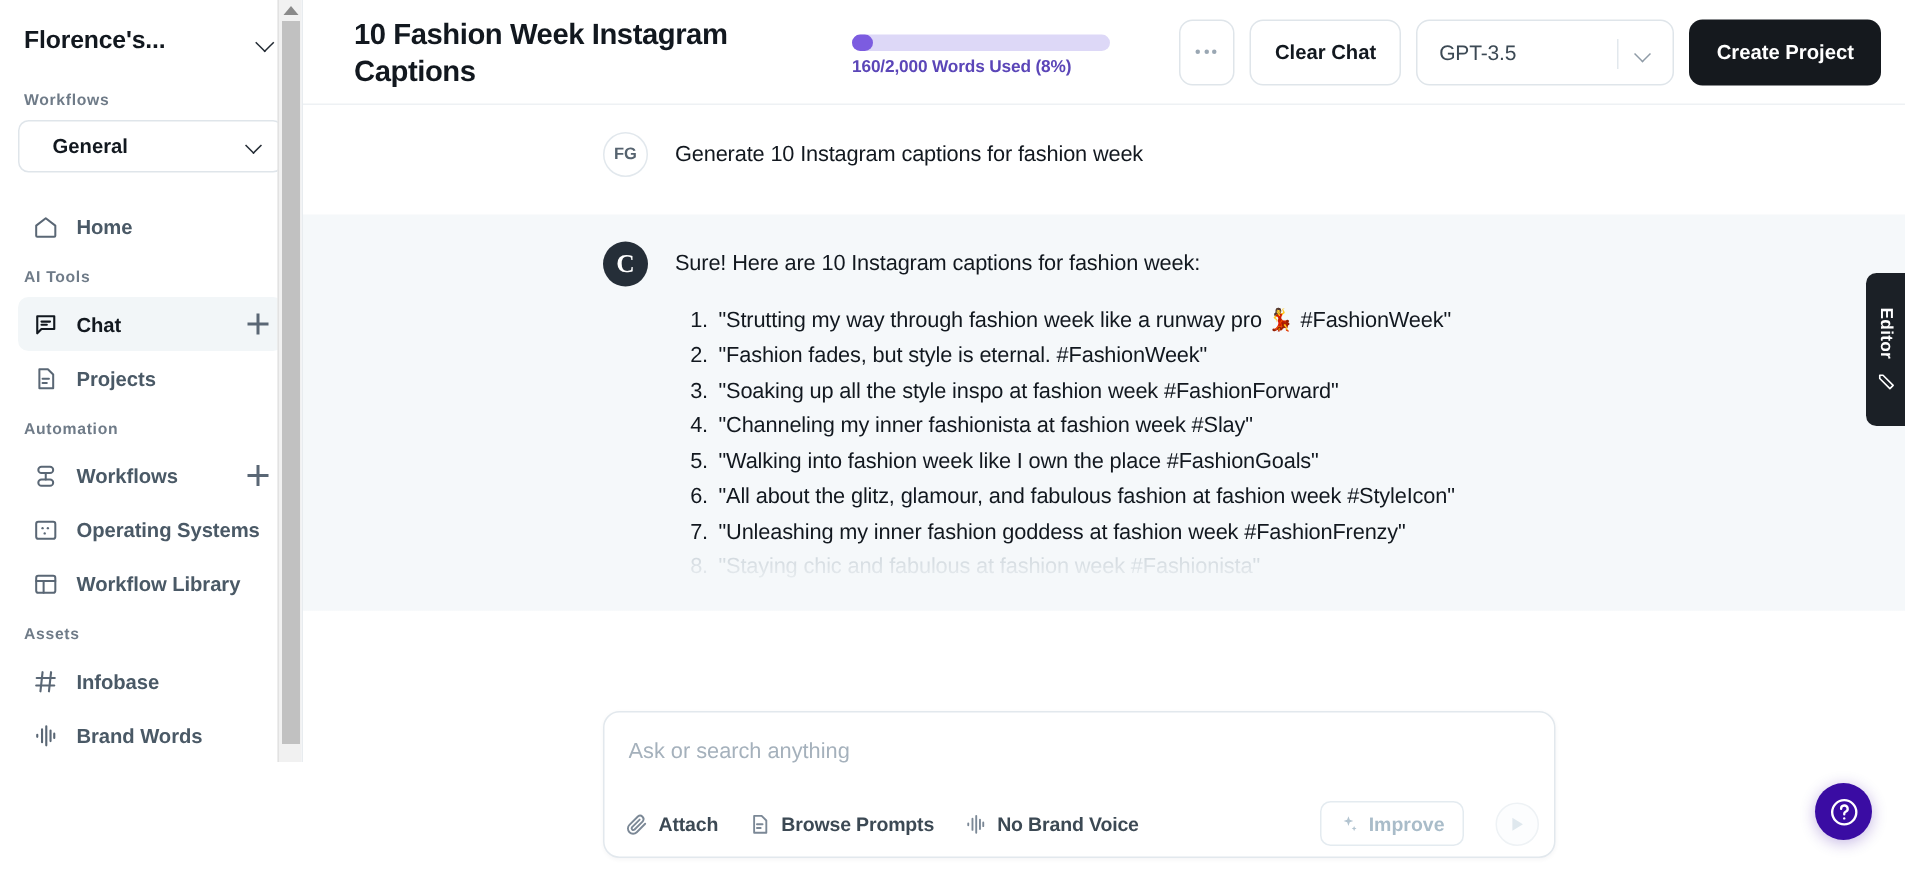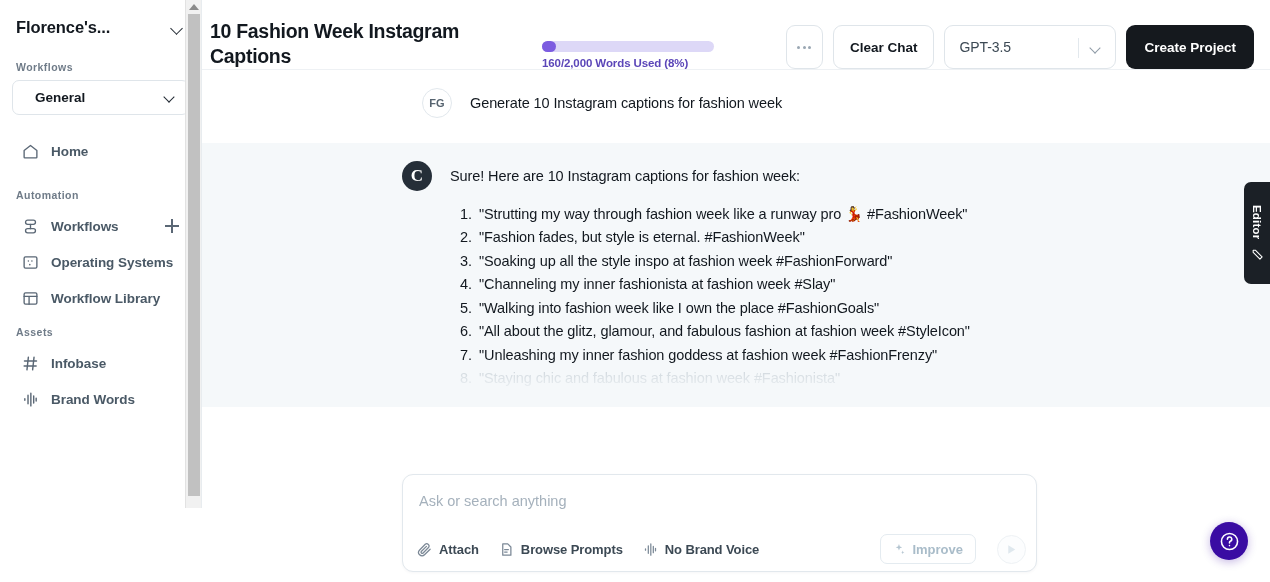--- a/index.html
+++ b/index.html
@@ -104,22 +104,22 @@
     background: #c1c1c1; border-radius: 0;
   }
 
   
   .main {
     flex: 1; height: 582px; position: relative;
     display: flex; flex-direction: column; background: #fff;
     overflow: hidden;
   }
   .topbar {
-    height: 69px; display: flex; align-items: flex-end;
-    padding: 0 16px 0 8px; gap: 0; flex: 0 0 69px;
+    height: 69px; display: flex; align-items: center;
+    padding: 0 16px 0 34px; gap: 0; flex: 0 0 69px;
   }
   .page-title {
     font-size: 19.5px; color: #12181f; letter-spacing: -0.3px;
     line-height: 25px; width: 262px; flex: 0 0 262px;
     padding-top: 2px;
   }
   .words-block {
     width: 178px; flex: 0 0 178px; margin-left: 70px; padding-top: 4px;
   }
   .progress-track {
@@ -180,21 +180,21 @@
   .canvas {
     flex: 1; background: #fff; border-top: 1px solid #eef1f4;
     position: relative; overflow: hidden;
   }
   .chat-scroll {
     position: absolute; inset: 0; overflow: hidden;
   }
   .msg-row {
     display: flex; padding: 18px 0 0 0;
   }
-  .msg-user { padding-left: 0; margin-left: 20px; }
+  .msg-user { padding-left: 0; }
   .msg-inner { display: flex; width: 635px; margin-left: 200px; }
   .avatar {
     width: 30px; height: 30px; border-radius: 50%; flex: 0 0 30px;
     display: flex; align-items: center; justify-content: center;
     font-size: 11px; font-weight: bold;
   }
   .avatar-user {
     border: 1px solid #e2e8ed; color: #56636f; background: #fff;
   }
   .avatar-bot {
@@ -327,20 +327,42 @@
           <svg width="17" height="17" viewBox="0 0 24 24" fill="none" stroke="currentColor" stroke-width="1.9" stroke-linecap="round" stroke-linejoin="round">
               <path d="M3 10.5L12 3.5l9 7V20a1 1 0 0 1-1 1H4a1 1 0 0 1-1-1z"></path>
             </svg>
         </span>
         <span class="txt">Home</span>
       </div>
     </div>
 
     <div class="grp-gap"></div>
 
+    <div>
+      <div class="sec-label">AI Tools</div>
+      <div class="nav-item active">
+        <span class="ico">
+          <svg width="17" height="17" viewBox="0 0 24 24" fill="none" stroke="currentColor" stroke-width="2" stroke-linecap="round" stroke-linejoin="round">
+              <path d="M4 4h16v12H8l-4 4z"></path>
+              <path d="M8 9h8M8 12h5"></path>
+            </svg>
+        </span>
+        <span class="txt">Chat</span>
+        <span class="plus"></span>
+      </div>
+      <div class="nav-item">
+        <span class="ico">
+          <svg width="17" height="17" viewBox="0 0 24 24" fill="none" stroke="currentColor" stroke-width="1.9" stroke-linecap="round" stroke-linejoin="round">
+              <path d="M6 3h8l5 5v13H6z"></path>
+              <path d="M9 12h6M9 16h4"></path>
+            </svg>
+        </span>
+        <span class="txt">Projects</span>
+      </div>
+    </div>
 
     <div class="grp-gap"></div>
 
     <div>
       <div class="sec-label">Automation</div>
       <div class="nav-item">
         <span class="ico">
           <svg width="17" height="17" viewBox="0 0 24 24" fill="none" stroke="currentColor" stroke-width="1.9" stroke-linecap="round" stroke-linejoin="round">
               <rect x="5" y="3" width="14" height="6" rx="3"></rect>
               <rect x="5" y="15" width="14" height="6" rx="3"></rect>

